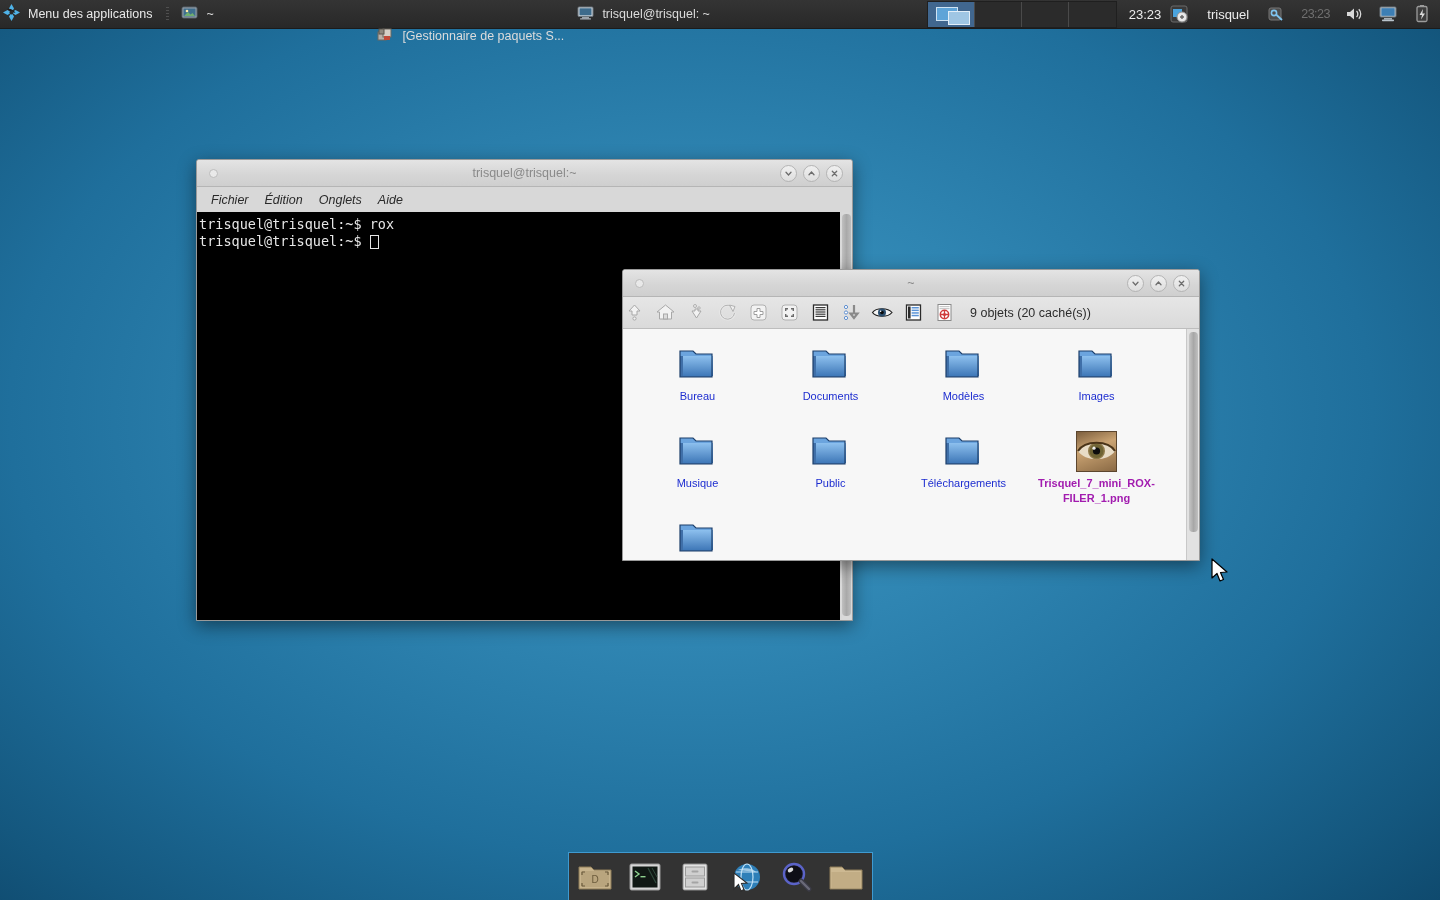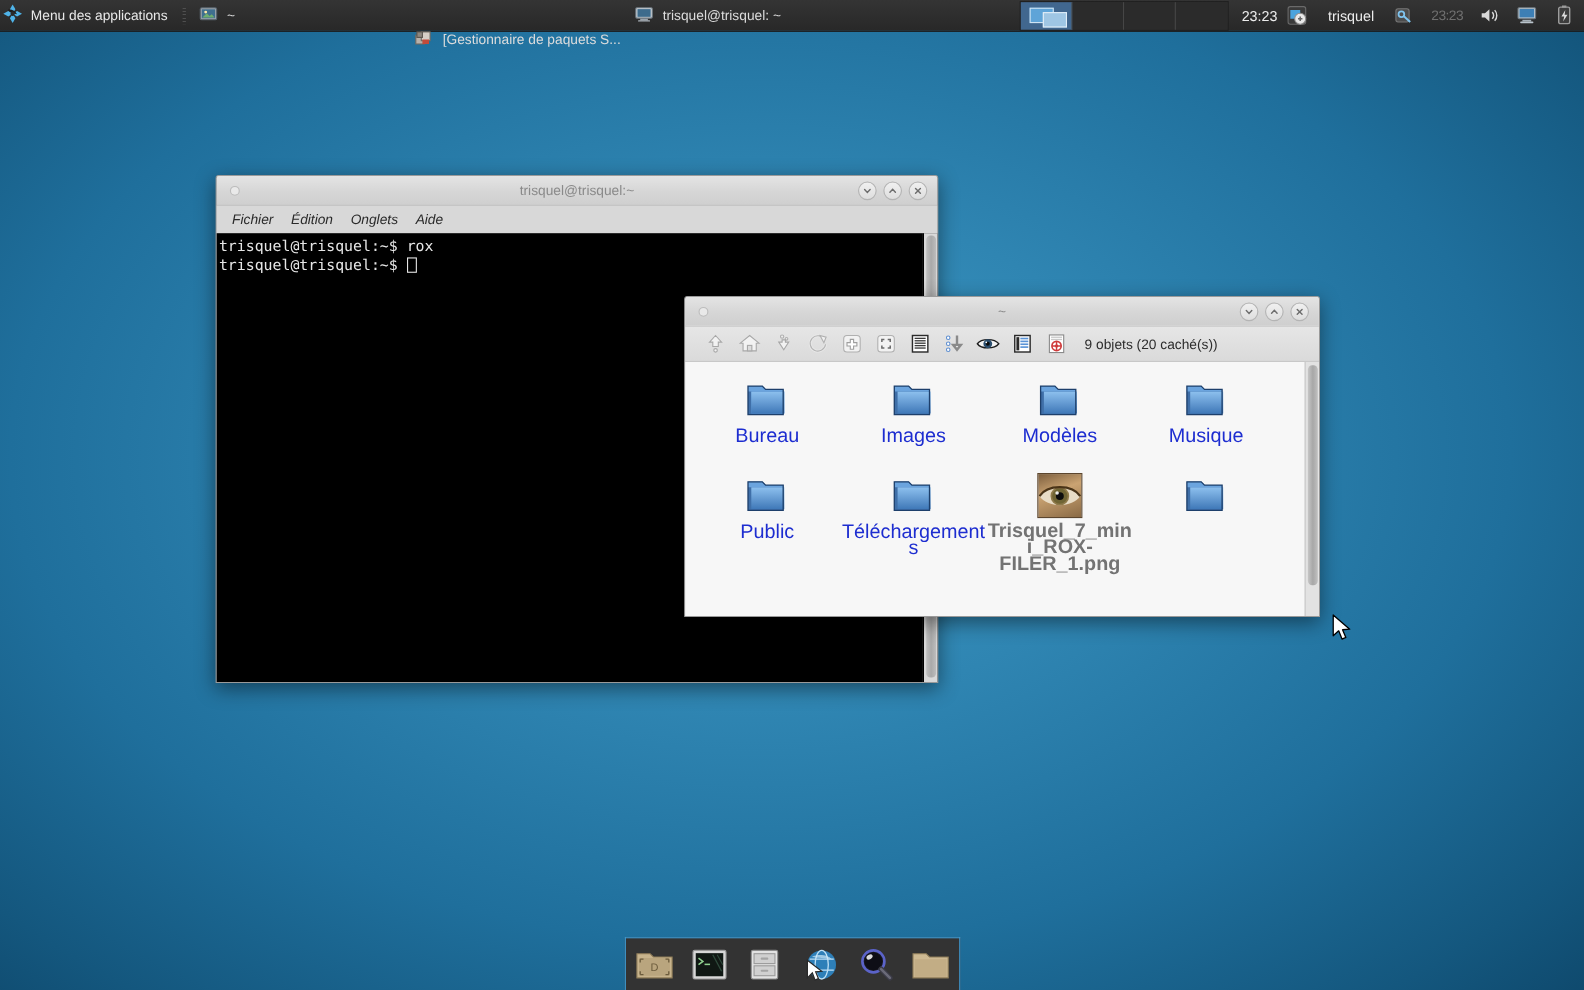--- a/index.html
+++ b/index.html
@@ -74,32 +74,32 @@
     white-space:pre;}
   .tcur{ display:inline-block; width:9px; height:14px; border:1px solid #e6e6e6;
     vertical-align:-3px;}
   #term-scroll{ width:13px; background:#d9d9d9; border-left:1px solid #000; position:relative;}
   #term-thumb{ position:absolute; left:2px; top:2px; width:9px; height:402px;
     background:linear-gradient(to right,#c0c0c0,#a9a9a9,#bdbdbd); border-radius:4px;}
 
   
   #filer{ left:622px; top:269px; width:578px; height:292px; background:#f3f3f3;}
   #filer-toolbar{ height:32px; background:linear-gradient(to bottom,#e6e6e6,#dadada);
-    border-bottom:1px solid #bdbdbd; display:flex; align-items:center; padding:0 16px; gap:8px;}
+    border-bottom:1px solid #bdbdbd; display:flex; align-items:center; padding:0 0; gap:8px;}
   .tool{ width:23px; height:23px; display:flex; align-items:center; justify-content:center;}
   .tool svg{display:block;}
   #filer-status{ font-size:12.5px; color:#2c2c2c; margin-left:6px; white-space:nowrap;}
   #filer-body{ position:relative; height:calc(100% - 27px - 32px); background:#f7f7f7; display:flex;}
   #filer-grid{ flex:1; padding:8px 0 0 8px; display:flex; flex-wrap:wrap; align-content:flex-start;}
   .fitem{ width:133px; height:87px; display:flex; flex-direction:column;
     align-items:center; padding-top:6px;}
   .fitem .ico{ width:48px; height:42px; display:flex; align-items:center; justify-content:center;}
-  .fitem .lbl{ margin-top:4px; font-size:18px; color:#1d2dd0; text-align:center; line-height:15px;
+  .fitem .lbl{ margin-top:4px; font-size:11px; color:#1d2dd0; text-align:center; line-height:15px;
     max-width:132px; word-wrap:break-word;}
-  .fitem.file .lbl{ color:#737373; font-weight:bold;}
+  .fitem.file .lbl{ color:#a21caf; font-weight:bold;}
   #filer-scroll{ width:13px; background:#e2e2e2; border-left:1px solid #c8c8c8; position:relative;}
   #filer-thumb{ position:absolute; left:2px; top:3px; width:9px; height:200px;
     background:linear-gradient(to right,#c6c6c6,#a7a7a7,#c0c0c0); border-radius:4px;}
   
   .eye-thumb{ width:41px; height:41px; background:linear-gradient(160deg,#7d5f3e,#caa372 40%,#8a6a45 100%);
      border:1px solid #5c462e; display:flex; align-items:center; justify-content:center;}
 
   
   #cursor{ position:absolute; left:1211px; top:558px; }
 
@@ -393,43 +393,54 @@
                   <stop offset="1" stop-color="#3f78b8"></stop>
             </linearGradient>
               </defs>
             <path d="M4 6 h13 l3 3 h16 v2 h-32 z" fill="#6ba4de"></path>
             <path d="M4 6 h13 l3 3 h16 v23 h-32 z" fill="none" stroke="#1d3f6b" stroke-width="1.2"></path>
           </svg>
         </div>
         <div class="lbl">Bureau</div>
       </div>
 
+      <div class="fitem">
+        <div class="ico">
+          <svg width="44" height="38" viewBox="0 0 44 38">
+            <path d="M4 6 h13 l3 3 h16 v23 h-32 z" fill="#3f6fa8"></path>
+            <path d="M7 11 h30 v20 h-30 z" fill="url(#g1)"></path>
+            <path d="M4 6 h13 l3 3 h16 v2 h-32 z" fill="#6ba4de"></path>
+            <path d="M4 6 h13 l3 3 h16 v23 h-32 z" fill="none" stroke="#1d3f6b" stroke-width="1.2"></path>
+          </svg>
+        </div>
+        <div class="lbl">Documents</div>
+      </div>
+
+      <div class="fitem">
+        <div class="ico">
+          <svg width="44" height="38" viewBox="0 0 44 38">
+            <path d="M4 6 h13 l3 3 h16 v23 h-32 z" fill="#3f6fa8"></path>
+            <path d="M7 11 h30 v20 h-30 z" fill="url(#g1)"></path>
+            <path d="M4 6 h13 l3 3 h16 v2 h-32 z" fill="#6ba4de"></path>
+            <path d="M4 6 h13 l3 3 h16 v23 h-32 z" fill="none" stroke="#1d3f6b" stroke-width="1.2"></path>
+          </svg>
+        </div>
+        <div class="lbl">Modèles</div>
+      </div>
 
       <div class="fitem">
         <div class="ico">
           <svg width="44" height="38" viewBox="0 0 44 38">
             <path d="M4 6 h13 l3 3 h16 v23 h-32 z" fill="#3f6fa8"></path>
             <path d="M7 11 h30 v20 h-30 z" fill="url(#g1)"></path>
             <path d="M4 6 h13 l3 3 h16 v2 h-32 z" fill="#6ba4de"></path>
             <path d="M4 6 h13 l3 3 h16 v23 h-32 z" fill="none" stroke="#1d3f6b" stroke-width="1.2"></path>
           </svg>
         </div>
         <div class="lbl">Images</div>
-      </div>
-
-      <div class="fitem">
-        <div class="ico">
-          <svg width="44" height="38" viewBox="0 0 44 38">
-            <path d="M4 6 h13 l3 3 h16 v23 h-32 z" fill="#3f6fa8"></path>
-            <path d="M7 11 h30 v20 h-30 z" fill="url(#g1)"></path>
-            <path d="M4 6 h13 l3 3 h16 v2 h-32 z" fill="#6ba4de"></path>
-            <path d="M4 6 h13 l3 3 h16 v23 h-32 z" fill="none" stroke="#1d3f6b" stroke-width="1.2"></path>
-          </svg>
-        </div>
-        <div class="lbl">Modèles</div>
       </div>
 
       <div class="fitem">
         <div class="ico">
           <svg width="44" height="38" viewBox="0 0 44 38">
             <path d="M4 6 h13 l3 3 h16 v23 h-32 z" fill="#3f6fa8"></path>
             <path d="M7 11 h30 v20 h-30 z" fill="url(#g1)"></path>
             <path d="M4 6 h13 l3 3 h16 v2 h-32 z" fill="#6ba4de"></path>
             <path d="M4 6 h13 l3 3 h16 v23 h-32 z" fill="none" stroke="#1d3f6b" stroke-width="1.2"></path>
           </svg>

